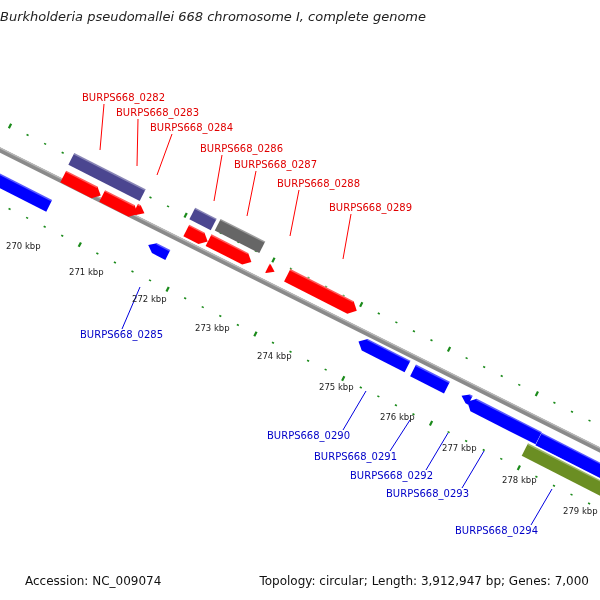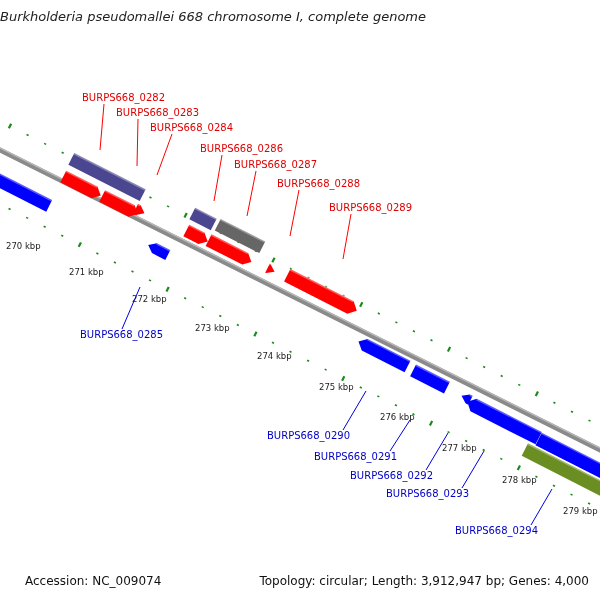--- a/index.html
+++ b/index.html
@@ -278,13 +278,13 @@
       <text x="257" y="359" class="kbp">274 kbp</text>
       <text x="319" y="390" class="kbp">275 kbp</text>
       <text x="380" y="420" class="kbp">276 kbp</text>
       <text x="442" y="451" class="kbp">277 kbp</text>
       <text x="502" y="483" class="kbp">278 kbp</text>
       <text x="563" y="514" class="kbp">279 kbp</text>
     </g>
 </svg>
 
 <div id="acc">Accession: NC_009074</div>
-<div id="topo">Topology: circular; Length: 3,912,947 bp; Genes: 4,000</div>
+<div id="topo">Topology: circular; Length: 3,912,947 bp; Genes: 7,000</div>
 
 </body></html>

